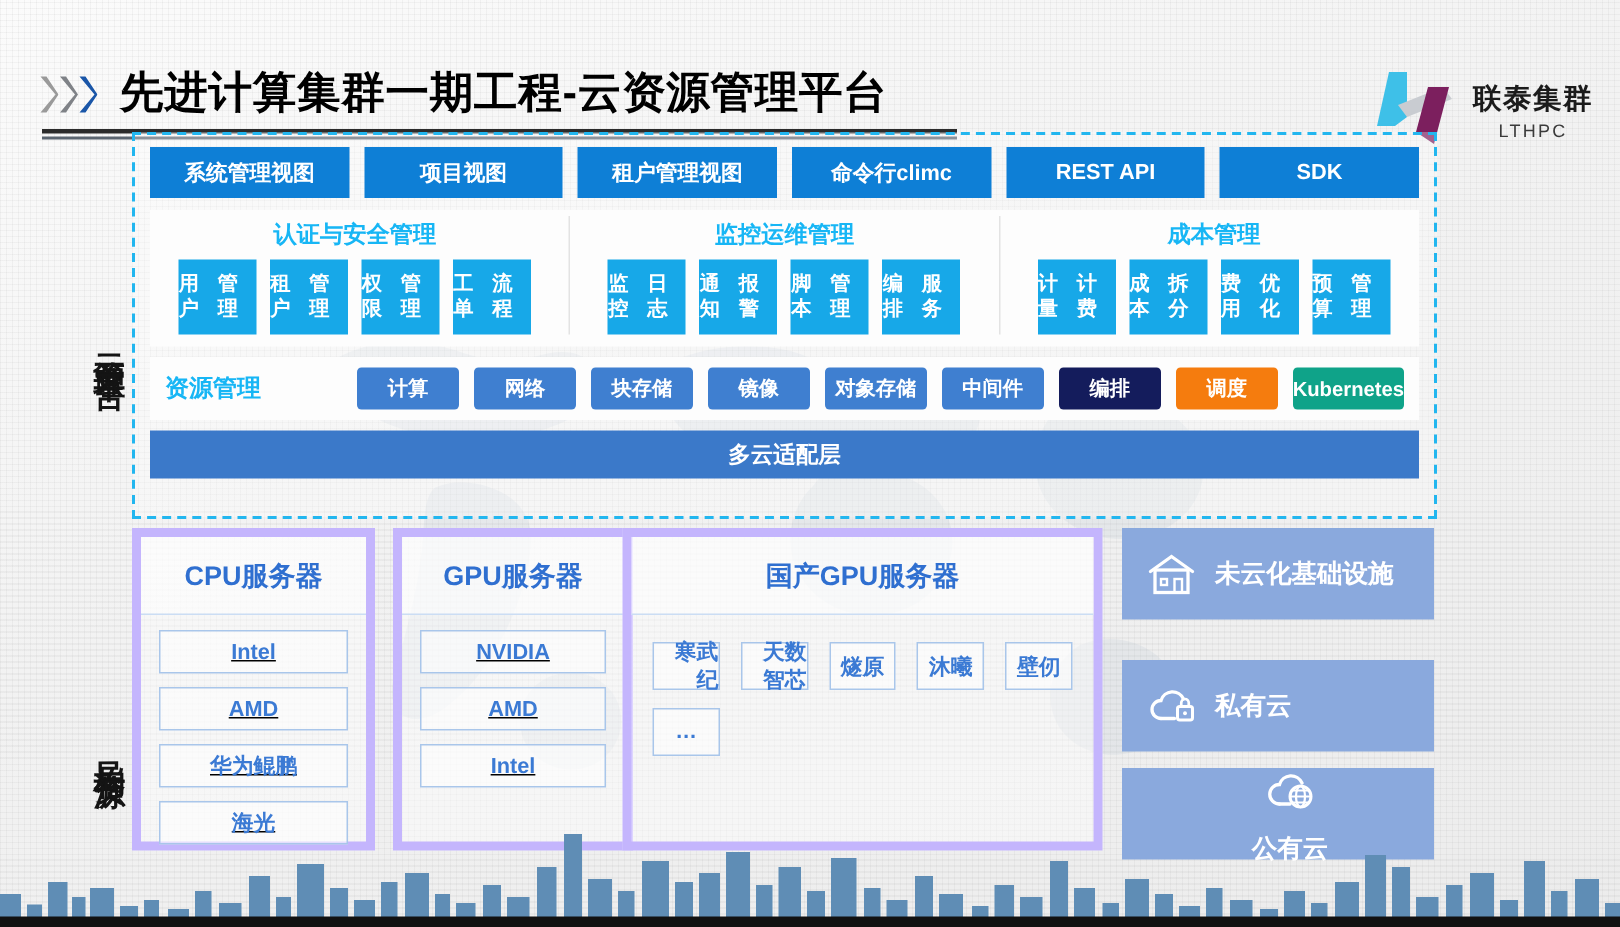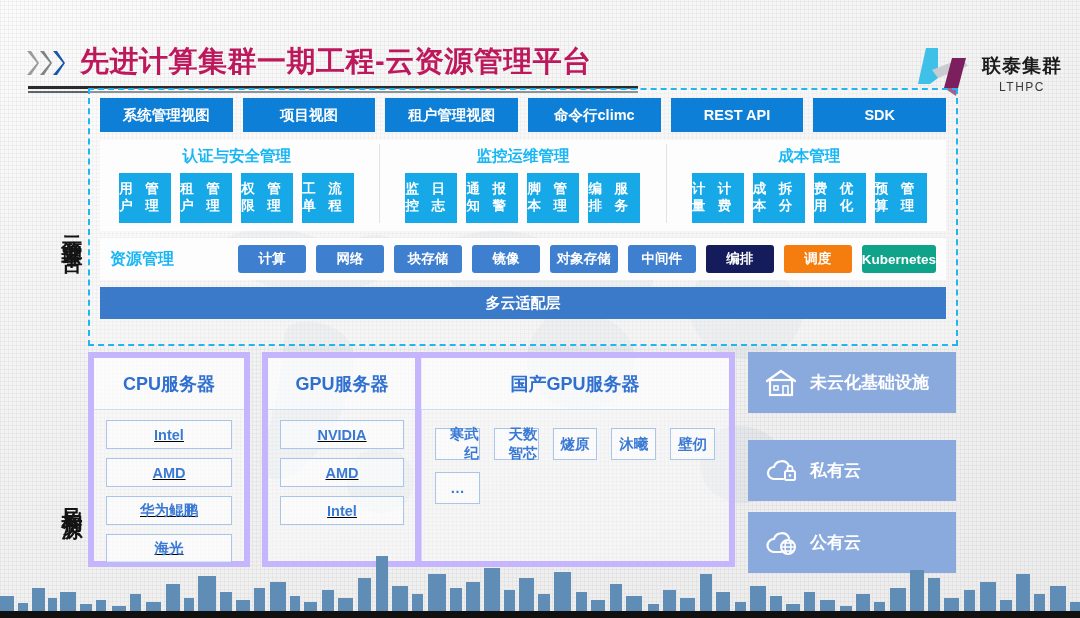--- a/index.html
+++ b/index.html
@@ -22,21 +22,21 @@
     width: 780px; height: 420px;
     opacity: .20; pointer-events: none;
   }
 
   
   .header { position: absolute; left: 0; top: 18px; width: 1080px; height: 70px; }
   .chevrons { position: absolute; left: 26px; top: 32px; display: flex; gap: 0px; }
   .chev { width: 13px; height: 26px; }
   .title {
     position: absolute; left: 80px; top: 24px;
-    font-size: 29px; font-weight: bold; color: #be185d;
+    font-size: 29px; font-weight: bold; color: #000000;
     letter-spacing: .5px; white-space: nowrap;
   }
   .title-rule { position: absolute; left: 28px; top: 68px; width: 610px; }
   .rule-a { height: 3px; background: #2b2b2b; }
   .rule-b { height: 2px; background: #5b6570; margin-top: 2px; }
 
   
   .brand { position: absolute; right: 18px; top: 26px; display: flex; align-items: center; gap: 8px; }
   .brand-mark { width: 62px; height: 58px; }
   .brand-text { display: flex; flex-direction: column; align-items: center; }
@@ -131,21 +131,21 @@
 
   
   .cloud-card {
     position: absolute; left: 748px; width: 208px; height: 61px;
     background: #8aa9dd; color: #fff;
     display: flex; align-items: center; gap: 12px; padding-left: 16px;
     font-size: 17px; font-weight: bold;
   }
   #card-noncloud { top: 352px; }
   #card-private  { top: 440px; }
-  #card-public   { top: 512px; }
+  #card-public   { top: 512px; flex-direction: column; }
   .card-icon { width: 34px; height: 30px; flex: none; }
 
   
   .skyline { position: absolute; left: 0; bottom: 0; width: 1080px; height: 70px; }
   .ground { position: absolute; left: 0; bottom: 0; width: 1080px; height: 7px; background: #111; }
 </style>
 </head>
 <body>
 
 <svg class="worldmap" viewBox="0 0 780 420">

